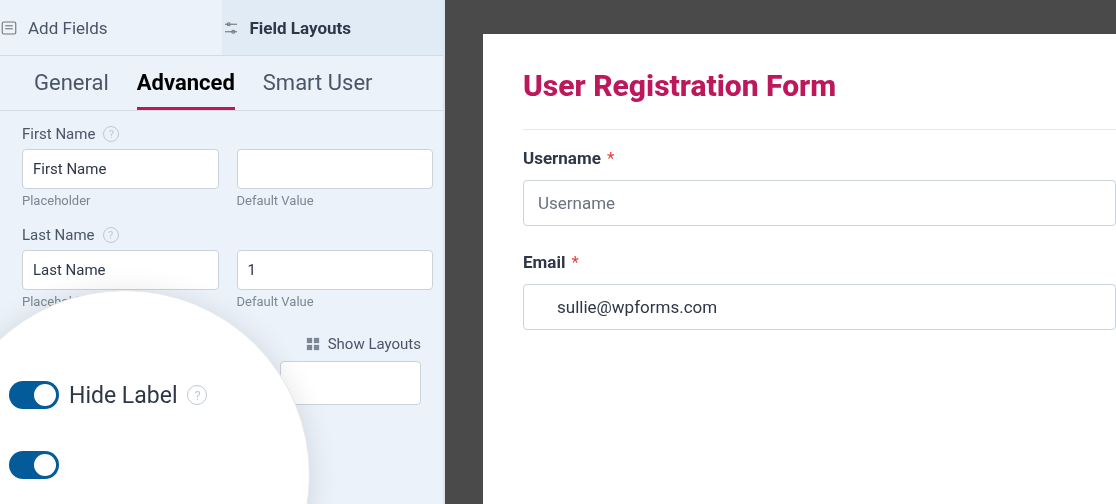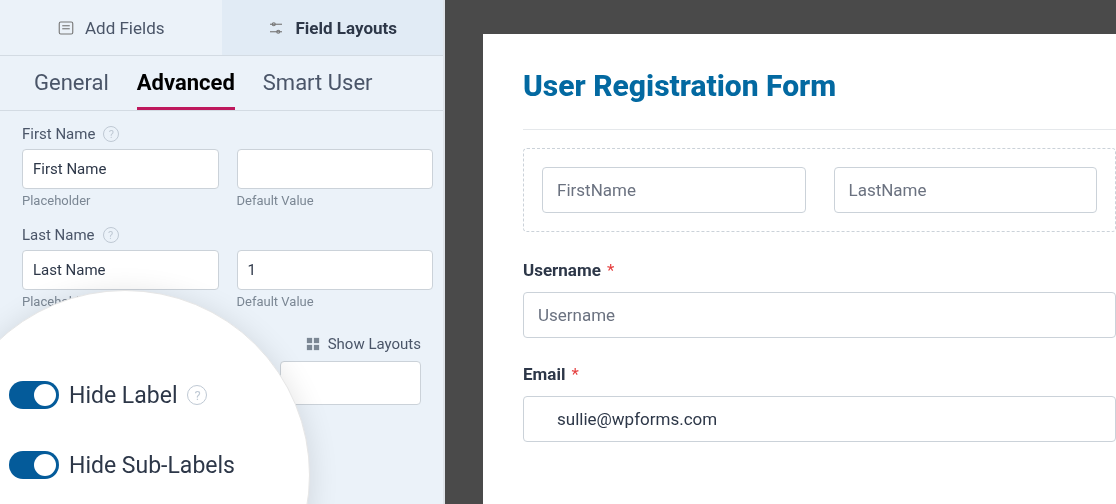--- a/index.html
+++ b/index.html
@@ -1,21 +1,21 @@
 <!DOCTYPE html>
 <html><head>
 <meta charset="utf-8">
 <style>
   *{box-sizing:border-box;margin:0;padding:0;font-family:-apple-system,BlinkMacSystemFont,"Segoe UI",Roboto,Helvetica,Arial,sans-serif;}
   body{width:1116px;height:504px;overflow:hidden;background:#fff;position:relative;}
   .app{display:flex;width:100%;height:100%;}
   
   .panel{width:445px;height:100%;background:#ebf2f9;display:flex;flex-direction:column;border-right:2px solid #dfe4ea;position:relative;}
   .top-tabs{display:flex;height:56px;border-bottom:1px solid #d3dbe3;}
-  .top-tab{flex:1;display:flex;align-items:center;justify-content:center;gap:10px;font-size:17px;color:#4a5568;cursor:pointer;}
+  .top-tab{flex:1;display:flex;align-items:center;gap:10px;font-size:17px;color:#4a5568;cursor:pointer;}
   .top-tab.active{background:#e1ebf5;font-weight:700;color:#2d3748;}
   .top-tab .icon svg{width:18px;height:18px;display:block;stroke:#777;fill:none;stroke-width:1.5;}
   .sub-tabs{display:flex;gap:28px;padding:14px 22px 0 34px;border-bottom:1px solid #d3dbe3;}
   .sub-tab{padding-bottom:12px;font-size:22px;color:#4a5568;cursor:pointer;}
   .sub-tab.active{font-weight:700;color:#000000;border-bottom:3px solid #be185d;}
   .fields-area{padding:14px 10px 0 22px;}
   .row-label{display:flex;align-items:center;gap:8px;font-size:15px;color:#4a5568;margin-bottom:6px;}
   .help-icon{width:16px;height:16px;border:1.5px solid #bfc9d4;border-radius:50%;color:#bfc9d4;font-size:11px;display:flex;align-items:center;justify-content:center;}
   .two-col{display:flex;gap:18px;margin-bottom:4px;}
   .two-col > div{flex:1;}
@@ -27,21 +27,21 @@
   .wide-input-wrap .txt{height:44px;}
   
   .zoom{position:absolute;left:-60px;top:290px;width:370px;height:370px;border-radius:50%;background:#fff;border:1px solid #e6e6e6;box-shadow:0 4px 30px rgba(0,0,0,0.12);display:flex;flex-direction:column;justify-content:flex-start;padding:90px 40px 0 68px;gap:42px;}
   .toggle-row{display:flex;align-items:center;gap:10px;font-size:23px;color:#2d3748;}
   .toggle{width:50px;height:28px;border-radius:14px;background:#045b9a;position:relative;flex:0 0 50px;}
   .toggle::after{content:"";position:absolute;width:22px;height:22px;background:#fff;border-radius:50%;top:3px;left:25px;}
   .toggle-row .help-icon{width:20px;height:20px;font-size:13px;}
   
   .right{flex:1;background:#4a4a4a;position:relative;}
   .page{position:absolute;left:38px;top:34px;right:0;bottom:0;background:#fff;padding:34px 0 0 40px;}
-  .page h1{font-size:30px;font-weight:800;color:#0369a1;margin-bottom:26px;}
+  .page h1{font-size:30px;font-weight:800;color:#be185d;margin-bottom:26px;}
   .divider{border:none;border-top:1px solid #e5e8eb;margin-bottom:18px;width:100%;}
   .dashed-box{border:1.5px dashed #cbd2d9;border-radius:4px;padding:18px 18px;display:flex;gap:28px;margin-bottom:28px;width:100%;}
   .pv-input{height:46px;border:1px solid #cbd2d9;border-radius:4px;background:#fff;padding:0 14px;font-size:17px;color:#6b7280;display:flex;align-items:center;flex:1;}
   .field-block{margin-bottom:26px;width:100%;}
   .field-label{font-size:17px;font-weight:700;color:#2d3748;margin-bottom:12px;display:flex;align-items:center;gap:6px;}
   .req{color:#e53e3e;font-weight:400;}
   .field-block .pv-input{width:100%;}
 </style>
 </head>
 <body>
@@ -130,33 +130,28 @@
     </div>
 
     <div class="zoom">
       <div class="toggle-row">
         <div class="toggle"></div>
         <span>Hide Label</span>
         <span class="help-icon">?</span>
       </div>
       <div class="toggle-row">
         <div class="toggle"></div>
-        <span>Hide Sub-Labels</span>
       </div>
     </div>
   </div>
 
   <div class="right">
     <div class="page">
       <h1>User Registration Form</h1>
       <hr class="divider">
-      <div class="dashed-box">
-        <div class="pv-input">FirstName</div>
-        <div class="pv-input">LastName</div>
-      </div>
 
       <div class="field-block">
         <div class="field-label">
           <span>Username</span>
           <span class="req">*</span>
         </div>
         <div class="pv-input">Username</div>
       </div>
 
       <div class="field-block">

